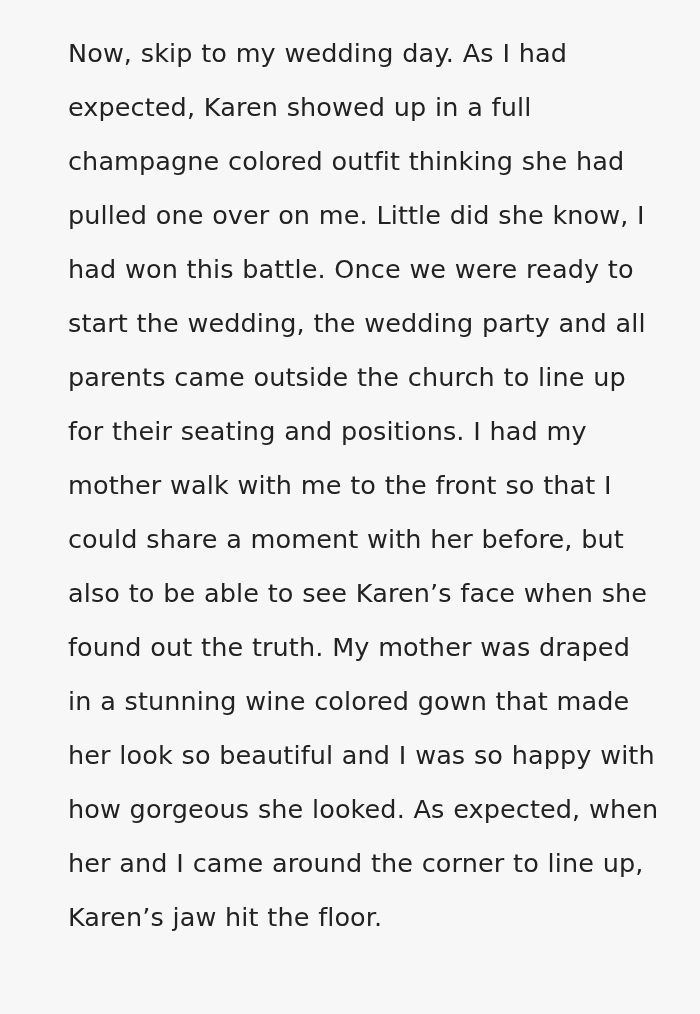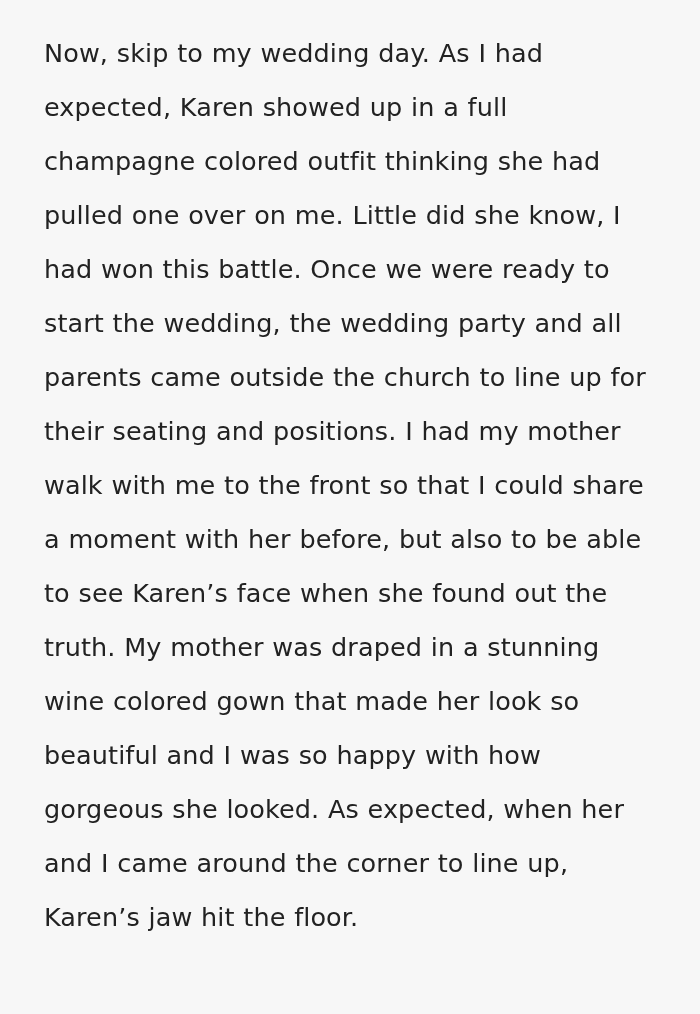--- a/index.html
+++ b/index.html
@@ -11,21 +11,21 @@
     height: 1014px;
     background: #f2f2f2;
     font-family: "DejaVu Sans", sans-serif;
     overflow: hidden;
   }
   .page {
     box-sizing: border-box;
     width: 700px;
     height: 1014px;
     background: #f7f7f7;
-    padding: 26px 38px 20px 44px;
+    padding: 26px 38px 20px 68px;
     display: block;
   }
   .story-text {
     font-family: "DejaVu Sans", sans-serif;
     font-size: 25.5px;
     line-height: 54px;
     color: #222222;
     letter-spacing: 0.1px;
     word-spacing: 0.5px;
     text-align: left;

